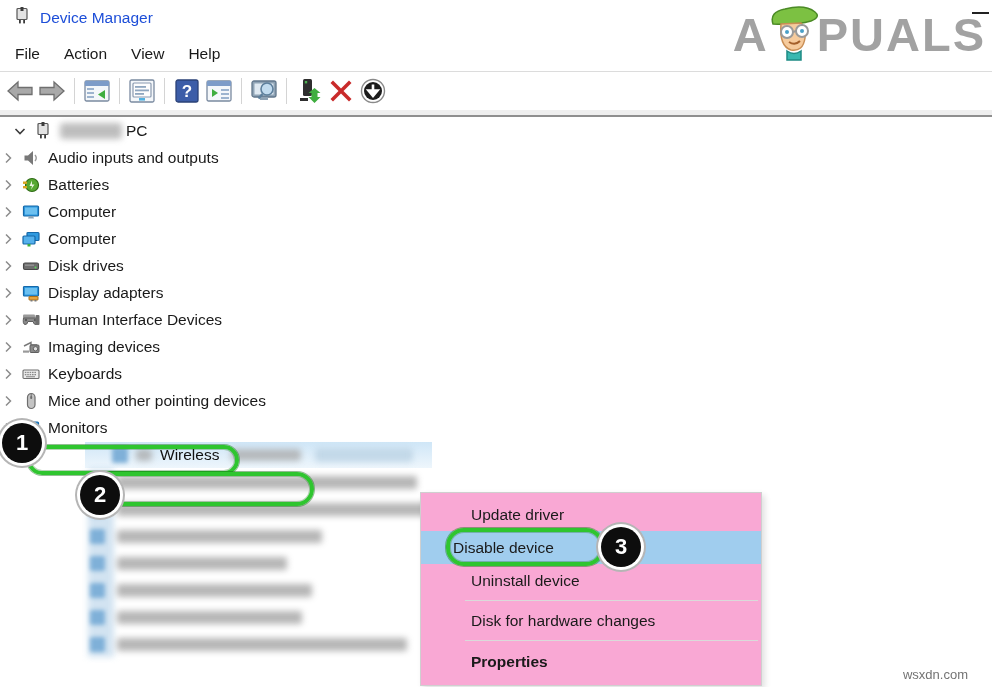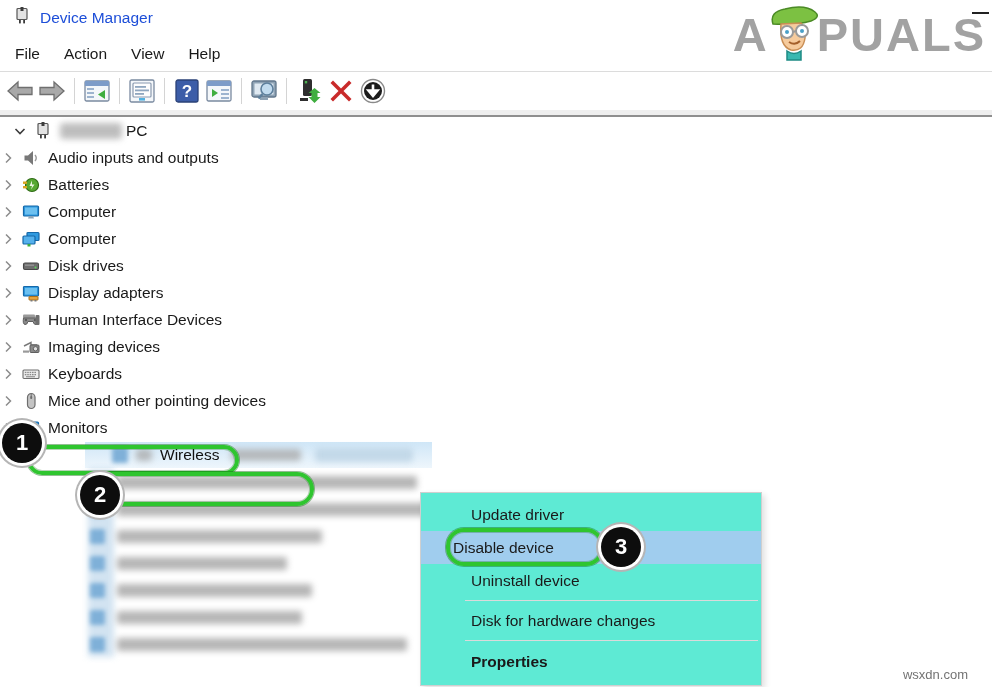--- a/index.html
+++ b/index.html
@@ -48,21 +48,21 @@
   .sel-bar .far-blob { width:98px; height:14px; margin-left:14px; background:#bcd3e4; opacity:.8; }
 
   
   .blur-zone { position:relative; height:188px; }
   .blur-strip { position:absolute; left:88px; top:0; width:26px; height:100%; background:rgba(125,175,215,.35); filter:blur(3px); }
   .brow { height:27px; display:flex; align-items:center; padding-left:90px; }
   .brow .b-icon { width:15px; height:15px; background:#7fb0d8; border-radius:2px; filter:blur(2px); margin-right:12px; }
   .brow .b-text { height:13px; background:#989898; border-radius:2px; filter:blur(3px); opacity:.7; }
 
   
-  .ctx-menu { position:absolute; left:420px; top:492px; width:342px; height:194px; background:#5eead4;
+  .ctx-menu { position:absolute; left:420px; top:492px; width:342px; height:194px; background:#f9a8d4;
               border:1px solid #cfcfcf; box-shadow:3px 3px 6px rgba(0,0,0,.12); padding-top:5px; z-index:30; }
   .ctx-item { height:33px; display:flex; align-items:center; padding-left:50px; font-size:15.5px; color:#1a1a1a; cursor:default; }
   .ctx-item.hl { background:#a0cdee;padding-left:32px; }
   .ctx-item.bold { font-weight:bold; margin-top:4px; }
   .ctx-sep { height:1px; background:#dadada; margin:3px 3px 3px 44px; }
 
   
   .oval { position:absolute; border:4px solid #2fc52f; border-radius:18px;
           box-shadow:0 0 0 1px rgba(15,110,15,.45), inset 0 0 0 1px rgba(15,110,15,.3);
           pointer-events:none; z-index:40; }

